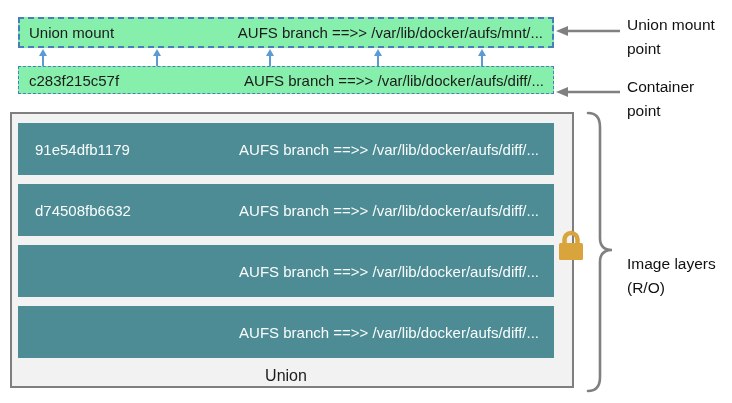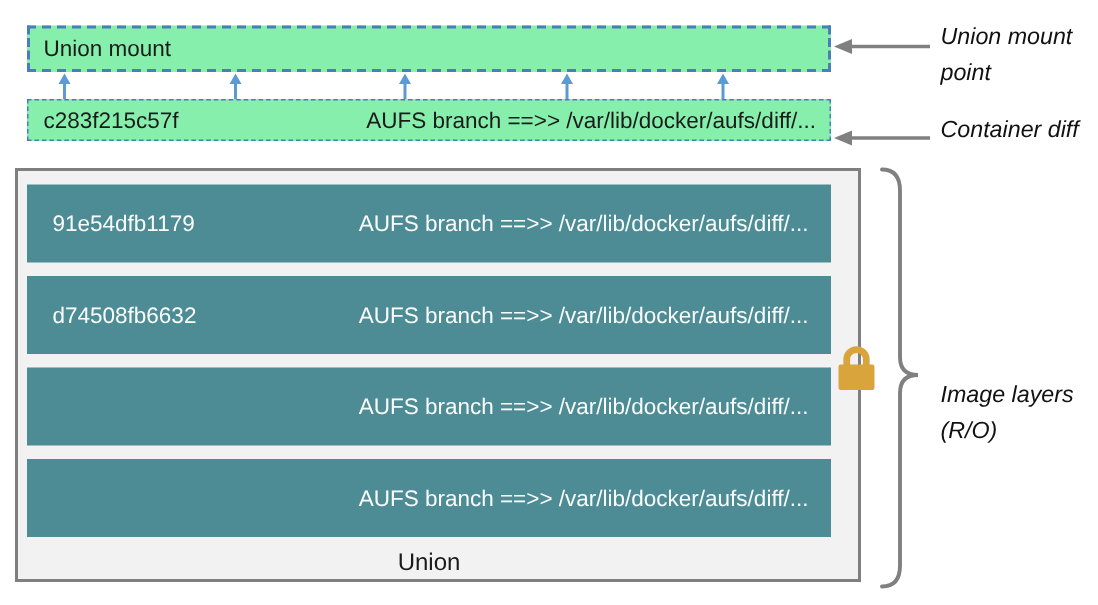--- a/index.html
+++ b/index.html
@@ -87,33 +87,33 @@
   .ann-arrow.a2 { left: 556px; top: 86px; }
 
   
   .ann-label {
     position: absolute;
     left: 627px;
     width: 100px;
     font-size: 15.5px;
     line-height: 1.55;
     color: #111111;
-    font-style: italic;
   }
   .ann-label.l1 { top: 13px; }
   .ann-label.l2 { top: 75px; }
   .ann-label.l3 { top: 252px; }
 </style>
 </head>
 <body>
 
 <div class="diagram">
 
   <div class="dashed-box union-box">
     <span>Union mount</span>
+    <span class="branch-path">AUFS branch ==&gt;&gt; /var/lib/docker/aufs/mnt/...</span>
   </div>
 
   <svg class="sync-arrows" width="536" height="29" viewBox="0 0 536 29">
     <g stroke="#5b9bd5" fill="#5b9bd5" stroke-width="2">
       <g transform="translate(25,0)">
         <line x1="0" y1="7" x2="0" y2="22"></line>
         <polygon points="-4,8 4,8 0,1" stroke="none"></polygon>
         <polygon points="-4,21 4,21 0,28" stroke="none"></polygon>
       </g>
       <g transform="translate(139,0)">
@@ -174,16 +174,16 @@
   <svg class="ann-arrow a1" width="64" height="12" viewBox="0 0 64 12">
     <line x1="10" y1="6" x2="64" y2="6" stroke="#808080" stroke-width="2.4"></line>
     <polygon points="0,6 12,1 12,11" fill="#808080"></polygon>
   </svg>
   <svg class="ann-arrow a2" width="64" height="12" viewBox="0 0 64 12">
     <line x1="10" y1="6" x2="64" y2="6" stroke="#808080" stroke-width="2.4"></line>
     <polygon points="0,6 12,1 12,11" fill="#808080"></polygon>
   </svg>
 
   <div class="ann-label l1">Union mount point</div>
-  <div class="ann-label l2">Container diff</div>
+  <div class="ann-label l2">Container point</div>
   <div class="ann-label l3">Image layers (R/O)</div>
 
 </div>
 
 </body></html>

